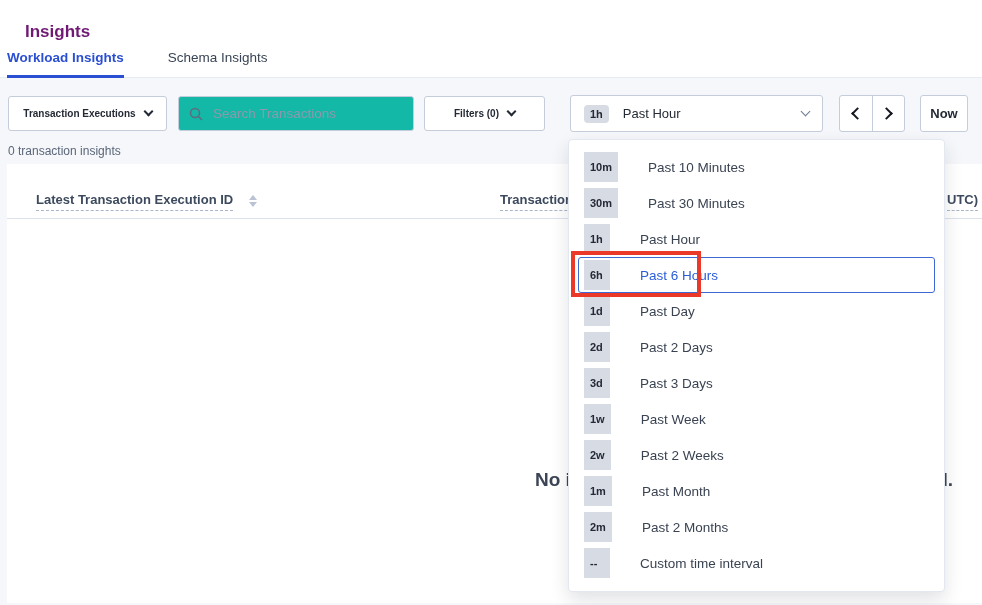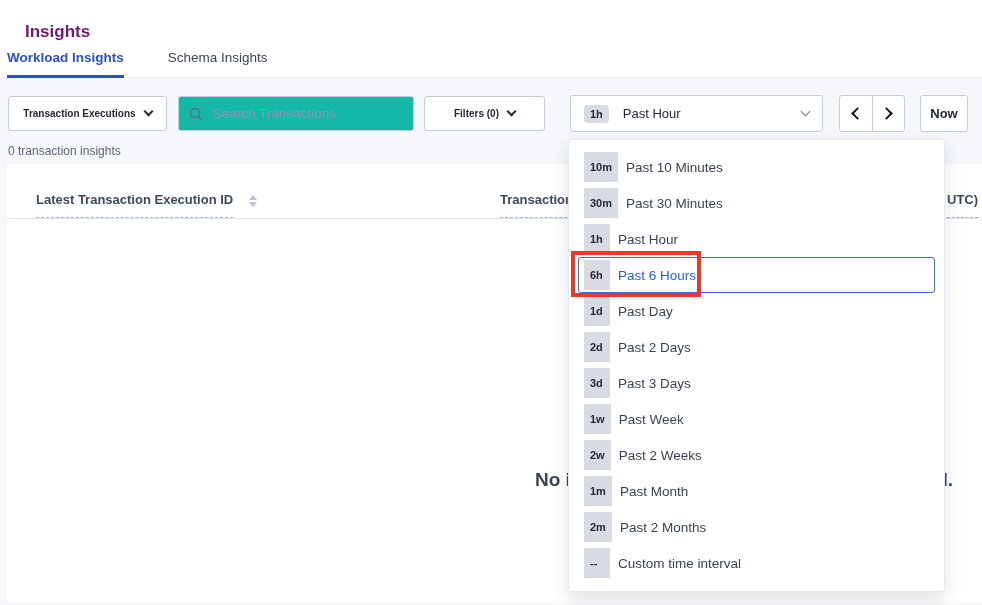--- a/index.html
+++ b/index.html
@@ -34,36 +34,36 @@
   .pager .pbtn:first-child{border-right:1px solid #c5ccda;}
   .arr{display:inline-block;width:9px;height:9px;border-right:2.5px solid #15181e;border-bottom:2.5px solid #15181e;}
   .arr.left{transform:rotate(135deg);margin-left:3px;}
   .arr.right{transform:rotate(-45deg);margin-right:3px;}
   .now-btn{left:920px;width:48px;height:37px;top:95px;font-size:13px;}
   .count-line{position:absolute;left:8px;top:144px;font-size:12px;color:#5a6679;}
 
   
   .card{position:absolute;left:7px;top:164px;width:975px;height:439px;background:#fff;}
   .th{position:absolute;top:192px;display:flex;align-items:flex-start;font-size:13px;font-weight:bold;color:#3d4a5e;cursor:pointer;}
-  .th .tht{border-bottom:1px dashed #aab5c7;padding-bottom:10px;}
+  .th .tht{border-bottom:1px dashed #aab5c7;padding-bottom:3px;}
   .sort{display:inline-flex;flex-direction:column;gap:2px;margin-left:16px;margin-top:3px;}
   .sort i{display:block;width:0;height:0;border-left:4px solid transparent;border-right:4px solid transparent;}
   .sort .up{border-bottom:5px solid #b9c3d3;}
   .sort .down{border-top:5px solid #b9c3d3;}
   .header-divider{position:absolute;left:7px;top:218px;width:975px;height:1px;background:#dce2ec;}
   .empty-msg{position:absolute;left:535px;top:469px;z-index:1;font-size:19px;font-weight:bold;color:#3c4555;white-space:nowrap;}
 
   
   .dropdown{position:absolute;left:568px;top:139px;width:377px;height:453px;z-index:5;background:#fff;
             border:1px solid #e2e7f0;border-radius:4px;box-shadow:0 8px 18px rgba(40,50,70,.14);padding:9px 0;}
   .dd-item{height:36px;margin:0 9px;padding-left:5px;display:flex;align-items:center;
            border:1px solid transparent;border-radius:3px;cursor:pointer;}
   .dd-item .dd-badge{background:#d6dbe4;border-radius:0;padding:9px 6px;min-width:26px;text-align:left;
            font-size:11px;font-weight:bold;color:#242a35;}
-  .dd-item .dd-label{margin-left:8px;font-size:13.5px;color:#3a4352;}
+  .dd-item .dd-label{margin-left:30px;font-size:13.5px;color:#3a4352;}
   .dd-item.focused{border-color:#3e68d3;}
   .dd-item.focused .dd-label{color:#2b5dd9;}
 
   
   .red-box{position:absolute;left:571px;top:251px;width:130px;height:46px;border:4px solid #ea3829;z-index:6;pointer-events:none;}
 </style>
 </head>
 <body>
 
 <div class="stage">

